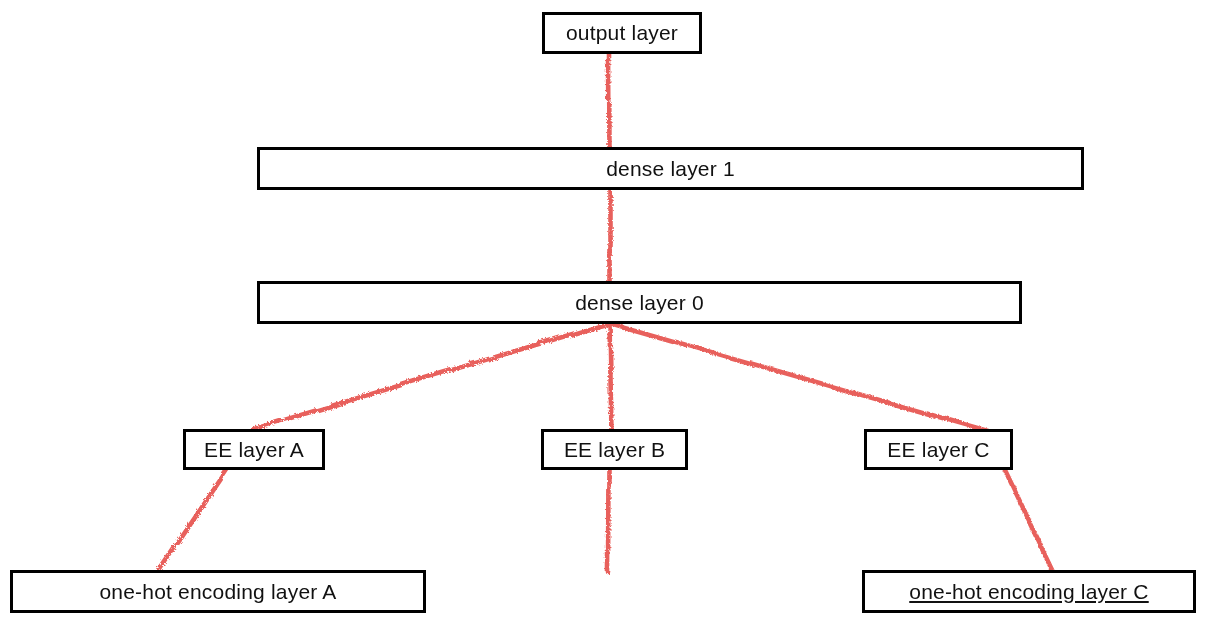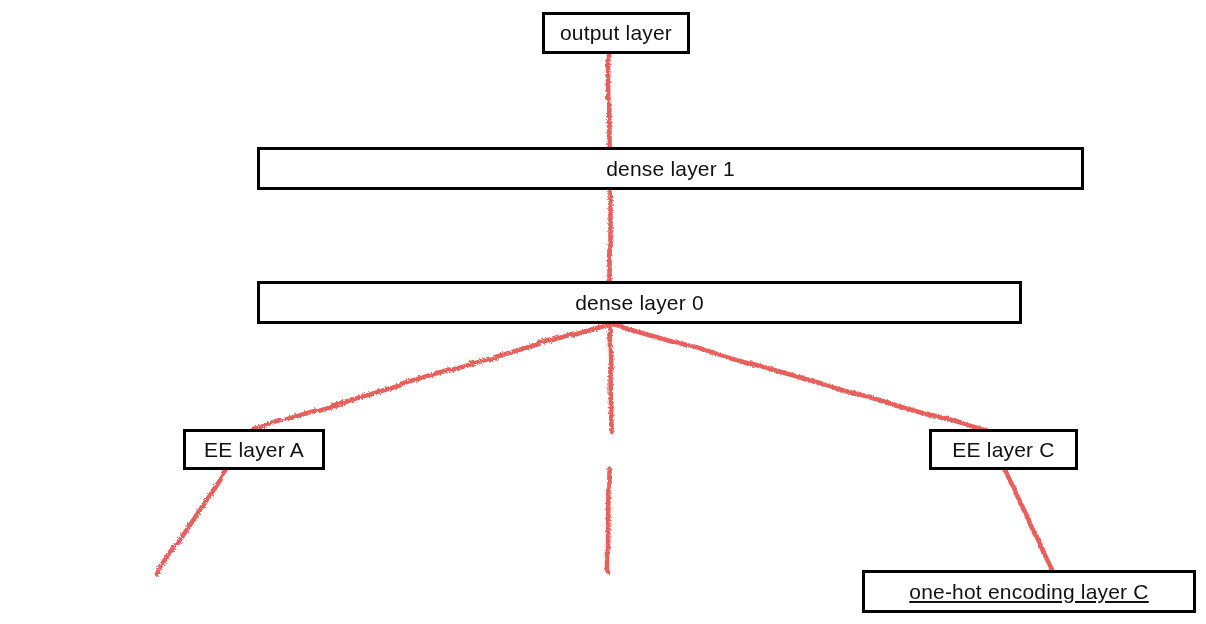--- a/index.html
+++ b/index.html
@@ -29,26 +29,26 @@
     background: #ffffff;
     display: flex;
     align-items: center;
     justify-content: center;
     font-size: 21px;
     letter-spacing: 0.2px;
     color: #111111;
     z-index: 1;
     white-space: nowrap;
   }
-  .n-output { left: 542px; top: 12px;  width: 148px; height: 42px; }
+  .n-output { left: 542px; top: 12px;  width: 160px; height: 42px; }
   .n-dense1 { left: 257px; top: 147px; width: 827px; height: 43px; }
   .n-dense0 { left: 257px; top: 281px; width: 765px; height: 43px; }
   .n-eea    { left: 170px; top: 429px; width: 142px; height: 41px; margin-left: 13px; }
   .n-eeb    { left: 541px; top: 429px; width: 147px; height: 41px; }
-  .n-eec    { left: 929px; top: 429px; width: 149px; height: 41px; }
+  .n-eec    { left: 864px; top: 429px; width: 149px; height: 41px; }
   .n-oha    { left: 10px;  top: 570px; width: 416px; height: 43px; }
   .n-ohb    { left: 457px; top: 570px; width: 374px; height: 43px; }
   .n-ohc    { left: 862px; top: 570px; width: 334px; height: 43px; text-decoration: underline; }
 </style>
 </head>
 <body>
 
 <div id="canvas">
 
   <svg id="edges" viewBox="0 0 1206 624" xmlns="http://www.w3.org/2000/svg">
@@ -73,20 +73,22 @@
   </svg>
 
   <div class="node n-output">output layer</div>
 
   <div class="node n-dense1">dense layer 1</div>
 
   <div class="node n-dense0">dense layer 0</div>
 
   <div class="node n-eea">EE layer A</div>
 
+  <div class="node n-eeb">EE layer B</div>
 
   <div class="node n-eec">EE layer C</div>
 
+  <div class="node n-oha">one-hot encoding layer A</div>
 
 
   <div class="node n-ohc">one-hot encoding layer C</div>
 
 </div>
 
 </body></html>

